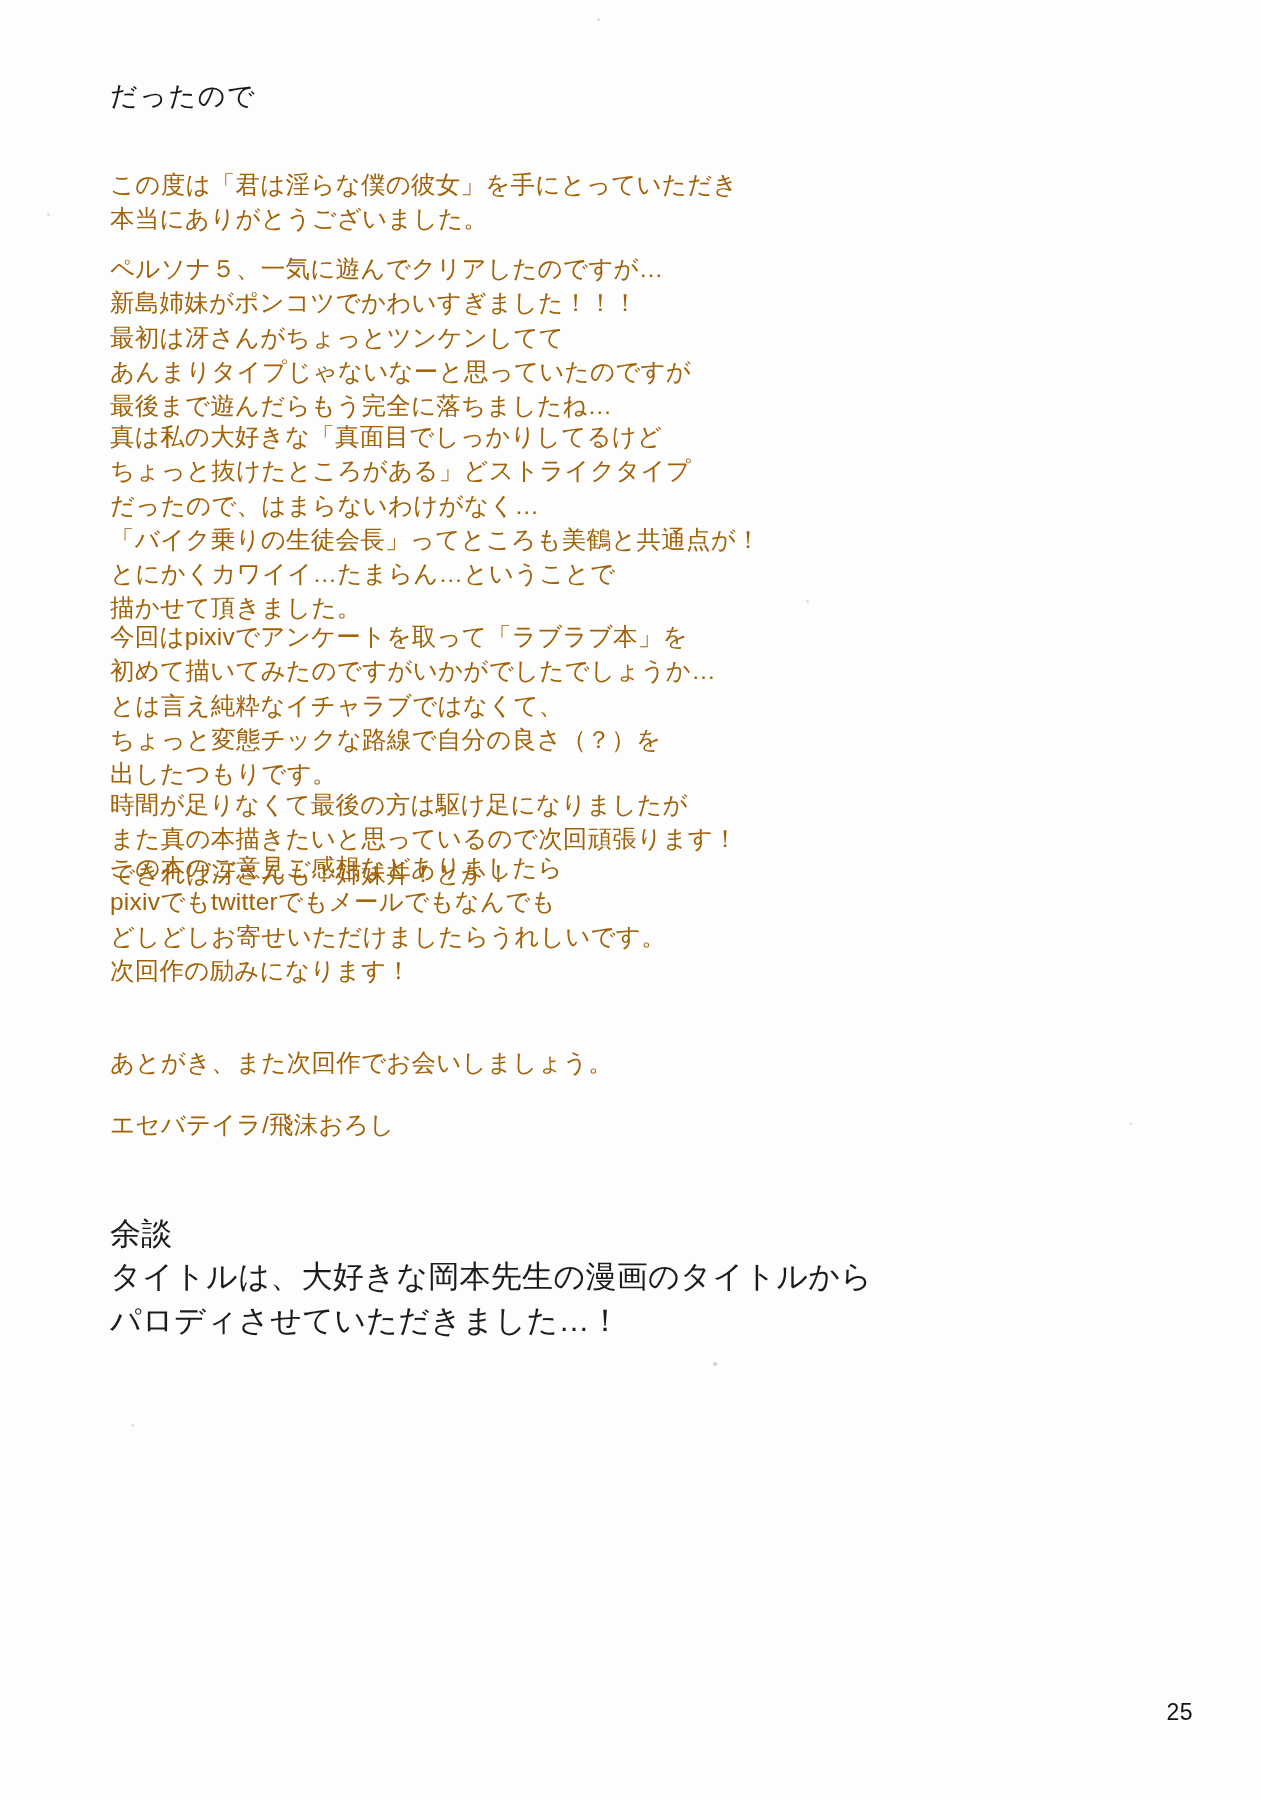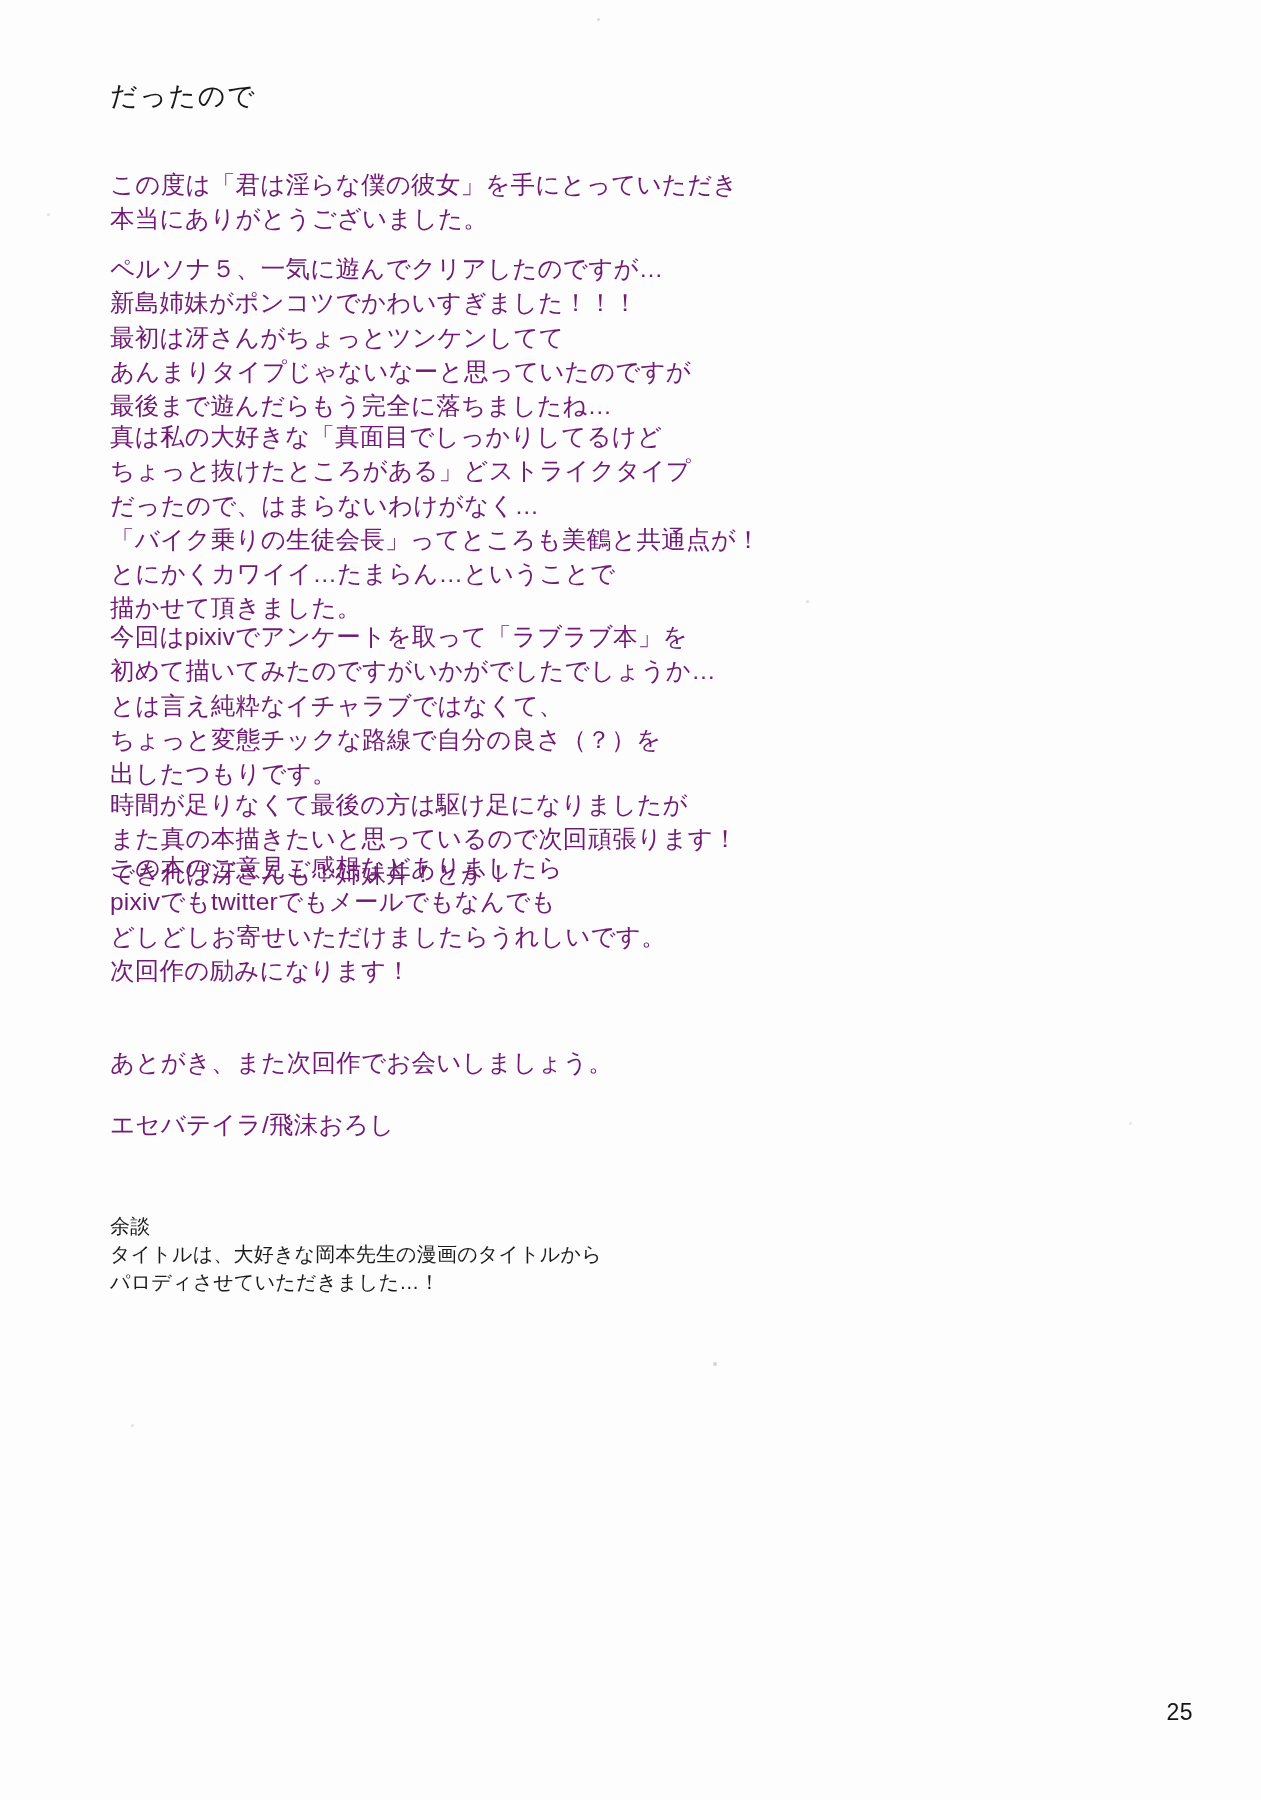--- a/index.html
+++ b/index.html
@@ -28,36 +28,36 @@
     letter-spacing: 0.06em;
     color: #181818;
     white-space: nowrap;
   }
   .body-block {
     position: absolute;
     left: 110px;
     font-size: 24.5px;
     line-height: 1.40;
     letter-spacing: 0.01em;
-    color: #701a75;
+    color: #a16207;
     white-space: pre-wrap;
   }
   .b1 { top: 168px; }
   .b2 { top: 252px; }
   .b3 { top: 420px; }
   .b4 { top: 620px; }
   .b5 { top: 788px; }
   .b6 { top: 851px; }
   .b7 { top: 1046px; }
   .b8 { top: 1108px; }
   .postscript {
     position: absolute;
     left: 110px;
     top: 1212px;
-    font-size: 20px;
+    font-size: 31px;
     line-height: 1.40;
     letter-spacing: 0.01em;
     color: #1b1b1b;
     white-space: pre-wrap;
   }
   .page-number {
     position: absolute;
     right: 68px;
     bottom: 74px;
     font-size: 23px;

